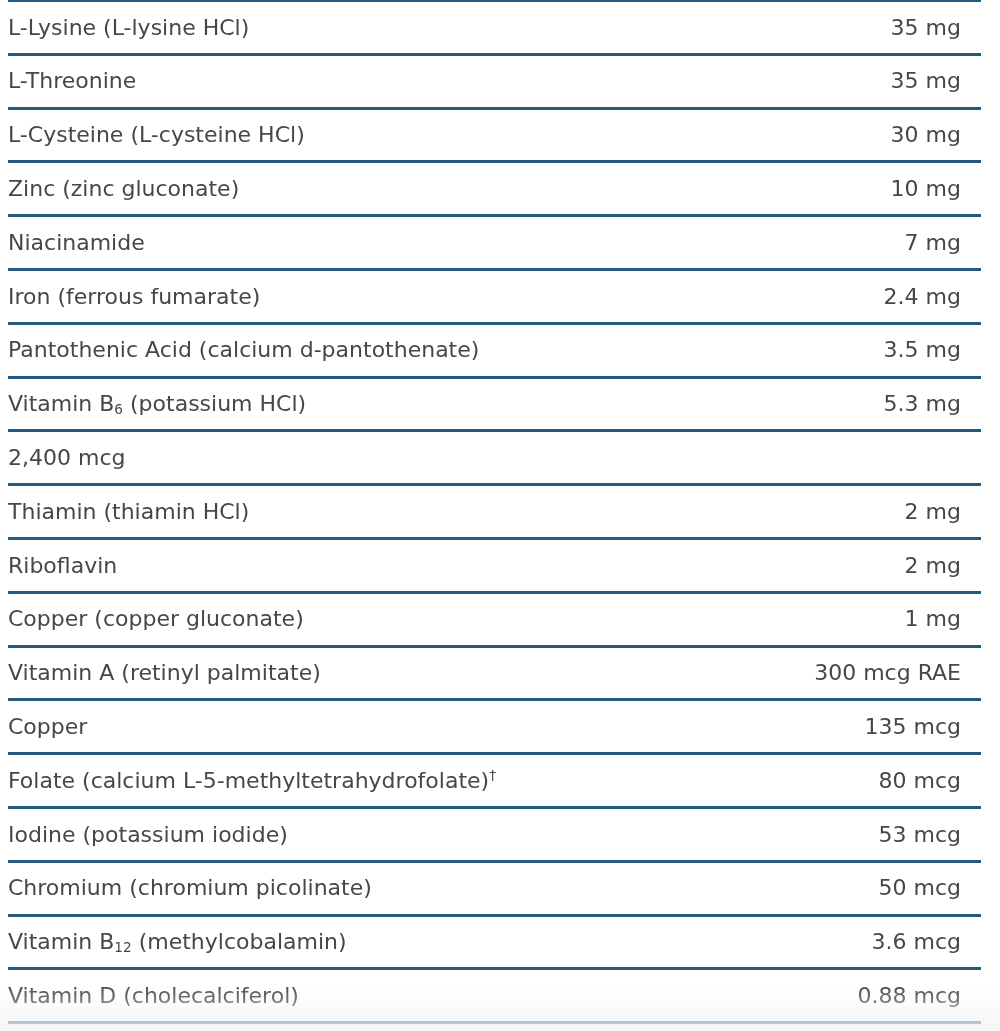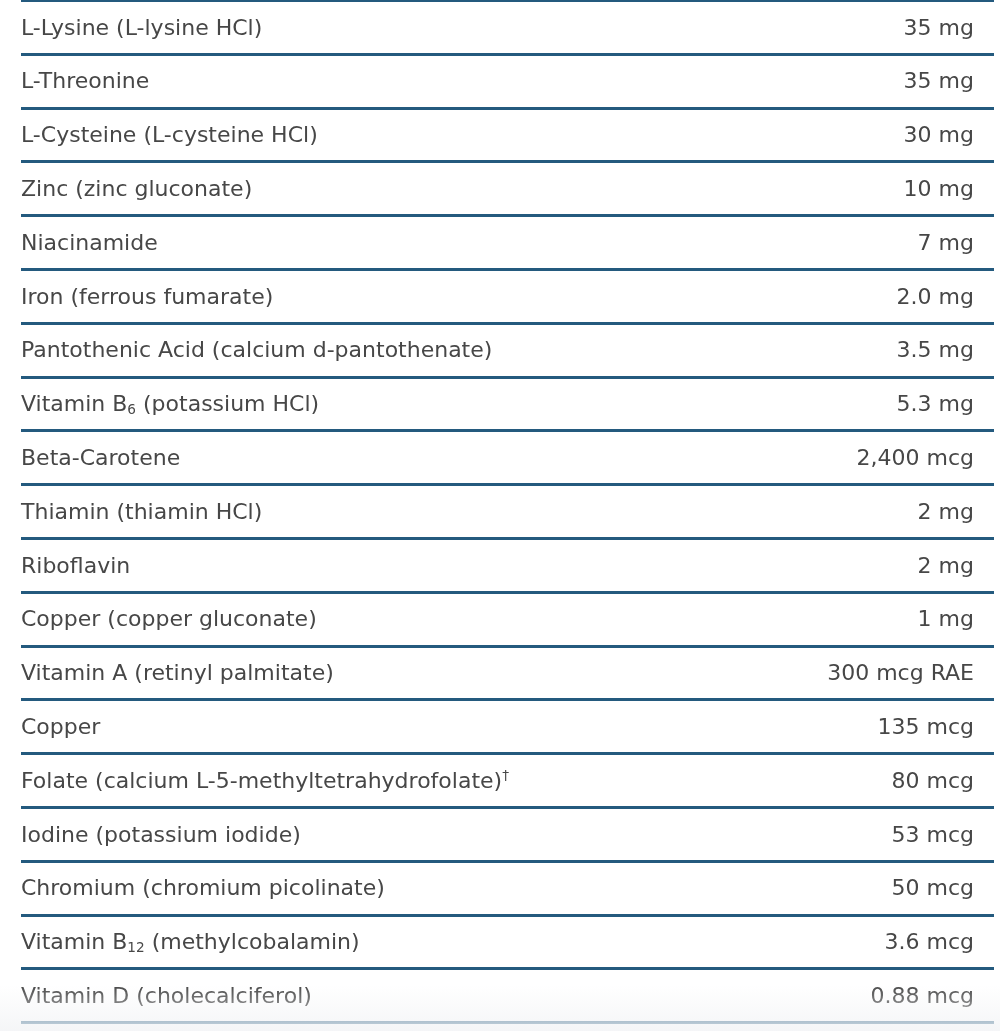--- a/index.html
+++ b/index.html
@@ -8,21 +8,21 @@
   }
   body {
     width: 1000px;
     height: 1031px;
     overflow: hidden;
     position: relative;
     background: var(--bg, #ffffff);
     font-family: "DejaVu Sans", "Liberation Sans", sans-serif;
   }
   .facts-table {
-    margin-left: 21px;
+    margin-left: 8px;
     width: 973px;
     margin-top: -1px;                 
     border-top: 3px solid var(--divider, #245a7e);
   }
   .row {
     height: 50.8px;
     display: flex;
     align-items: center;
     justify-content: space-between;
     border-bottom: 3px solid var(--divider, #245a7e);
@@ -83,32 +83,31 @@
     <div class="row">
       <div class="label"><span>Zinc (zinc gluconate)</span></div>
       <div class="amount">10 mg</div>
     </div>
     <div class="row">
       <div class="label"><span>Niacinamide</span></div>
       <div class="amount">7 mg</div>
     </div>
     <div class="row">
       <div class="label"><span>Iron (ferrous fumarate)</span></div>
-      <div class="amount">2.0 mg</div>
+      <div class="amount">2.4 mg</div>
     </div>
     <div class="row">
       <div class="label"><span>Pantothenic Acid (calcium d-pantothenate)</span></div>
       <div class="amount">3.5 mg</div>
     </div>
     <div class="row">
       <div class="label"><span>Vitamin B</span><sub>6</sub><span> (potassium HCl)</span></div>
       <div class="amount">5.3 mg</div>
     </div>
     <div class="row">
-      <div class="label"><span>Beta-Carotene</span></div>
       <div class="amount">2,400 mcg</div>
     </div>
     <div class="row">
       <div class="label"><span>Thiamin (thiamin HCl)</span></div>
       <div class="amount">2 mg</div>
     </div>
     <div class="row">
       <div class="label"><span>Riboflavin</span></div>
       <div class="amount">2 mg</div>
     </div>

